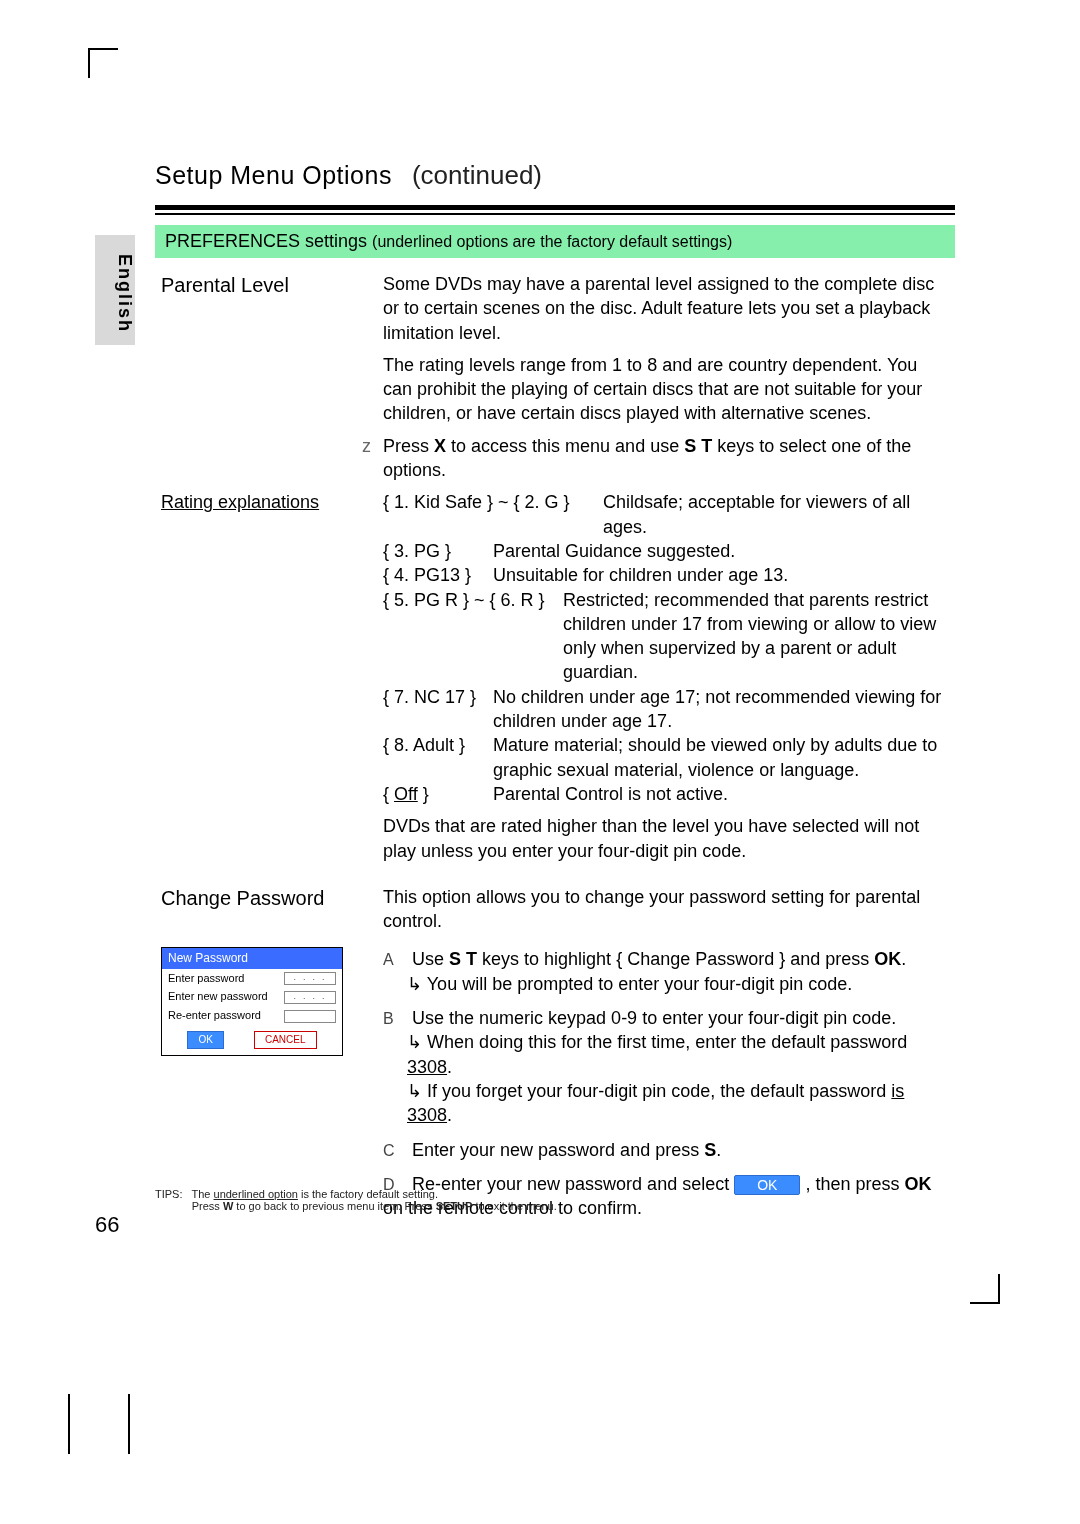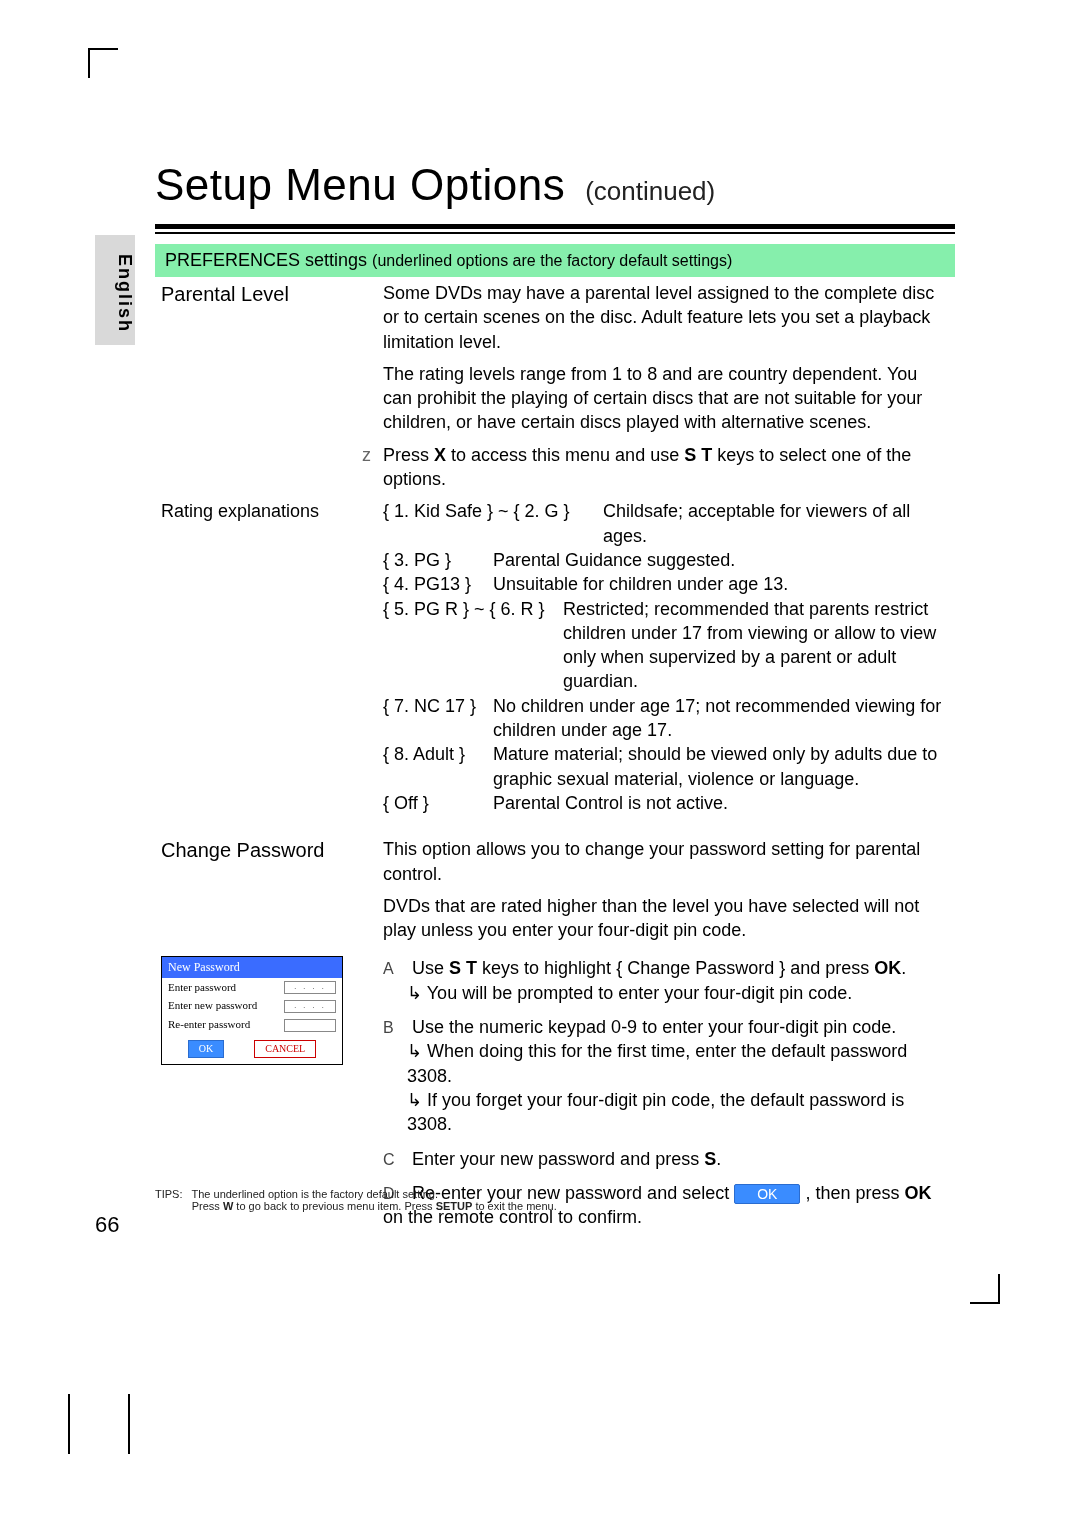--- a/index.html
+++ b/index.html
@@ -2,37 +2,37 @@
 <html><head>
 <meta charset="utf-8">
 <style>
   html,body{margin:0;padding:0;background:#fff;font-family:Arial,Helvetica,sans-serif;color:#000}
   .page{width:1080px;height:1524px;position:relative;box-sizing:border-box}
   .crop-tl,.crop-br{position:absolute}
   .crop-tl{left:88px;top:48px;width:28px;height:28px;border-left:2px solid #000;border-top:2px solid #000}
   .crop-br{right:80px;bottom:220px;width:28px;height:28px;border-right:2px solid #000;border-bottom:2px solid #000}
   .content{position:absolute;left:155px;top:160px;right:125px}
   .title-row{display:flex;align-items:baseline;gap:20px}
-  .title{font-size:44px;font-weight:400;letter-spacing:.5px}
+  .title{font-size:25px;font-weight:400;letter-spacing:.5px}
   .title-sub{font-size:26px;color:#222}
   .rule-thick{height:5px;background:#000;margin-top:14px}
   .rule-thin{height:2px;background:#000;margin-top:3px}
   .section-head{background:#86efac;padding:6px 10px;font-size:18px;margin-top:10px}
   .section-head .sub{font-size:16px}
   .lang-tab{position:absolute;left:95px;top:235px;width:40px;height:110px;background:#d9d9d9;writing-mode:vertical-rl;text-align:center;font-weight:bold;font-size:18px;letter-spacing:2px;padding-top:8px;box-sizing:border-box}
-  .tbl{width:100%;border-collapse:collapse;font-size:18px;line-height:1.35}
+  .tbl{width:100%;border-collapse:collapse;margin-top:10px;font-size:18px;line-height:1.35}
   .tbl td{vertical-align:top;padding:4px 6px}
   .col-l{width:210px;padding-left:10px}
   .lbl-big{font-size:20px}
-  .u{}
+  .u{text-decoration:underline}
   .z{display:inline-block;width:24px;color:#444;font-size:16px}
   .rate-row{display:flex;gap:10px}
   .rate-key{min-width:100px}
   .rate-desc{flex:1}
-  .minibox{width:180px;border:1px solid #000;font-size:11px;font-family:Liberation Serif, serif;background:#fff}
+  .minibox{width:180px;border:1px solid #000;font-size:11px;font-family:Liberation Sans, sans-serif;background:#fff}
   .mb-head{background:#3a6cff;color:#fff;padding:2px 6px;font-size:12px}
   .mb-row{display:flex;justify-content:space-between;align-items:flex-end;padding:2px 6px}
   .mb-field{width:50px;height:11px;border:1px solid #888;background:#fff;display:inline-flex;align-items:center;justify-content:center;font-size:9px;letter-spacing:2px;color:#555}
   .mb-btns{display:flex;justify-content:center;gap:30px;padding:6px 0}
   .mb-ok,.mb-cancel{font-size:10px;padding:1px 10px;border:1px solid}
   .mb-ok{background:#3a8cff;color:#fff;border-color:#2a6ccf}
   .mb-cancel{background:#fff;color:#c00;border-color:#c00}
   .inline-ok{display:inline-block;background:#3a8cff;color:#fff;font-size:14px;padding:0 22px;border:1px solid #2a6ccf;border-radius:2px;line-height:18px;vertical-align:middle}
   .foot{position:absolute;left:155px;bottom:312px;font-size:11px;color:#222}
   .page-num{position:absolute;left:95px;bottom:286px;font-size:22px}
@@ -110,27 +110,27 @@
             <div class="rate-key">{ 8. Adult  }</div>
             <div class="rate-desc">Mature material; should be viewed only by adults due to graphic sexual material, violence or language.</div>
           </div>
           <div class="rate-row">
             <div class="rate-key">{ <span class="u">Off</span> }</div>
             <div class="rate-desc">Parental Control is not active.</div>
           </div>
         </td>
       </tr>
       <tr>
-        <td class="col-l" style="padding-top:18px"><span class="lbl-big">Change Password</span></td>
-        <td style="padding-top:18px">This option allows you to change your password setting for parental control.</td>
+        <td class="col-l"></td>
+        <td>DVDs that are rated higher than the level you have selected will not play unless you enter your four-digit pin code.</td>
       </tr>
 
       <tr>
-        <td class="col-l"></td>
-        <td>DVDs that are rated higher than the level you have selected will not play unless you enter your four-digit pin code.</td>
+        <td class="col-l" style="padding-top:18px"><span class="lbl-big">Change Password</span></td>
+        <td style="padding-top:18px">This option allows you to change your password setting for parental control.</td>
       </tr>
 
       <tr>
         <td class="col-l" style="padding-top:10px">
           <div class="minibox">
             <div class="mb-head">New Password</div>
             <div class="mb-row">
               <span>Enter password</span>
               <span class="mb-field">· · · ·</span>
             </div>

